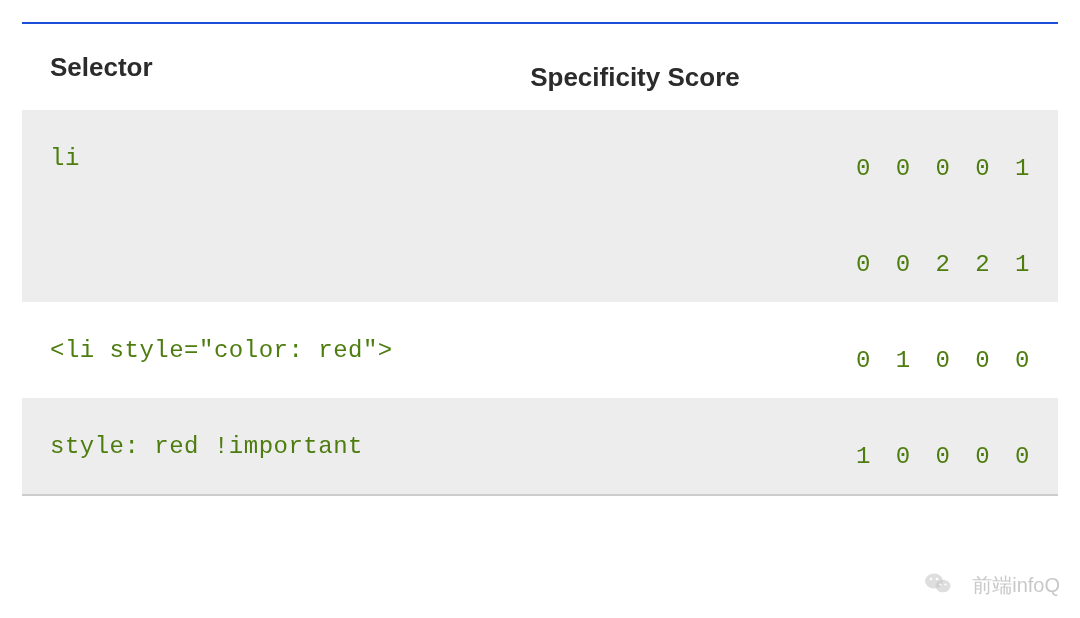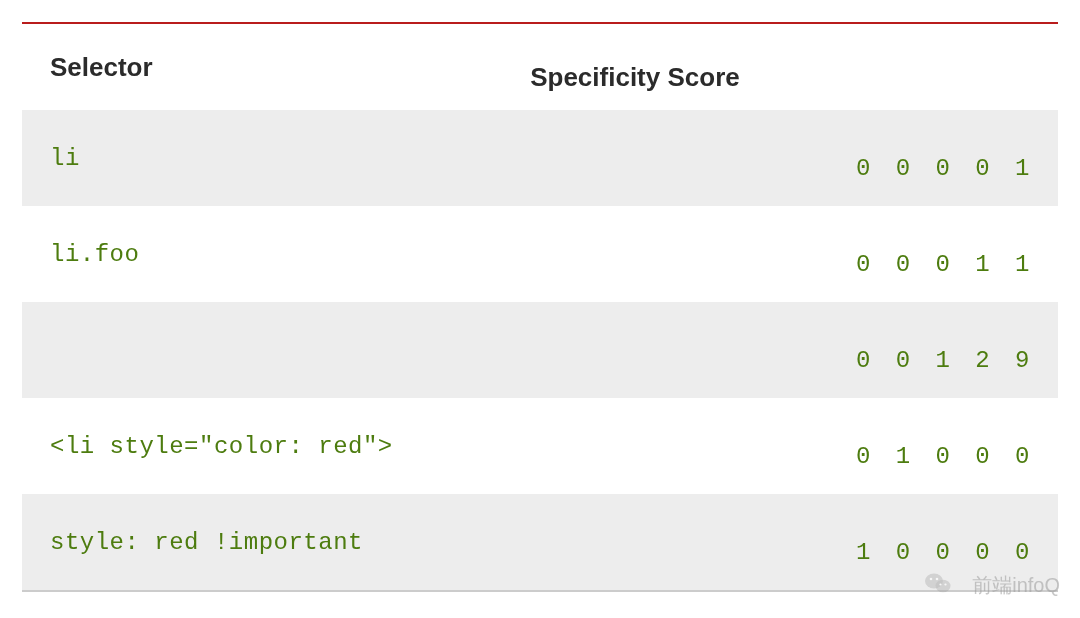--- a/index.html
+++ b/index.html
@@ -12,21 +12,21 @@
     font-family: Arial, Helvetica, sans-serif;
   }
   .page {
     width: 1080px;
     height: 618px;
     padding: 22px 22px 0 22px;
     position: relative;
   }
   .table {
     width: 100%;
-    border-top: 2px solid #b91c1c;
+    border-top: 2px solid #1d4ed8;
     border-bottom: 2px solid #ccc;
   }
   .row {
     display: flex;
     align-items: center;
     width: 100%;
     padding: 0 28px;
   }
   .header-row {
     height: 86px;
@@ -69,27 +69,23 @@
     <div class="row header-row">
       <div class="col-selector">Selector</div>
       <div class="col-score">Specificity Score</div>
     </div>
 
     <div class="row data-row shaded">
       <div class="col-selector">li</div>
       <div class="col-score score">0 0 0 0 1</div>
     </div>
 
-    <div class="row data-row plain">
-      <div class="col-selector">li.foo</div>
-      <div class="col-score score">0 0 0 1 1</div>
-    </div>
 
     <div class="row data-row shaded">
-      <div class="col-score score">0 0 1 2 9</div>
+      <div class="col-score score">0 0 2 2 1</div>
     </div>
 
     <div class="row data-row plain">
       <div class="col-selector">&lt;li style="color: red"&gt;</div>
       <div class="col-score score">0 1 0 0 0</div>
     </div>
 
     <div class="row data-row shaded">
       <div class="col-selector">style: red !important</div>
       <div class="col-score score">1 0 0 0 0</div>

